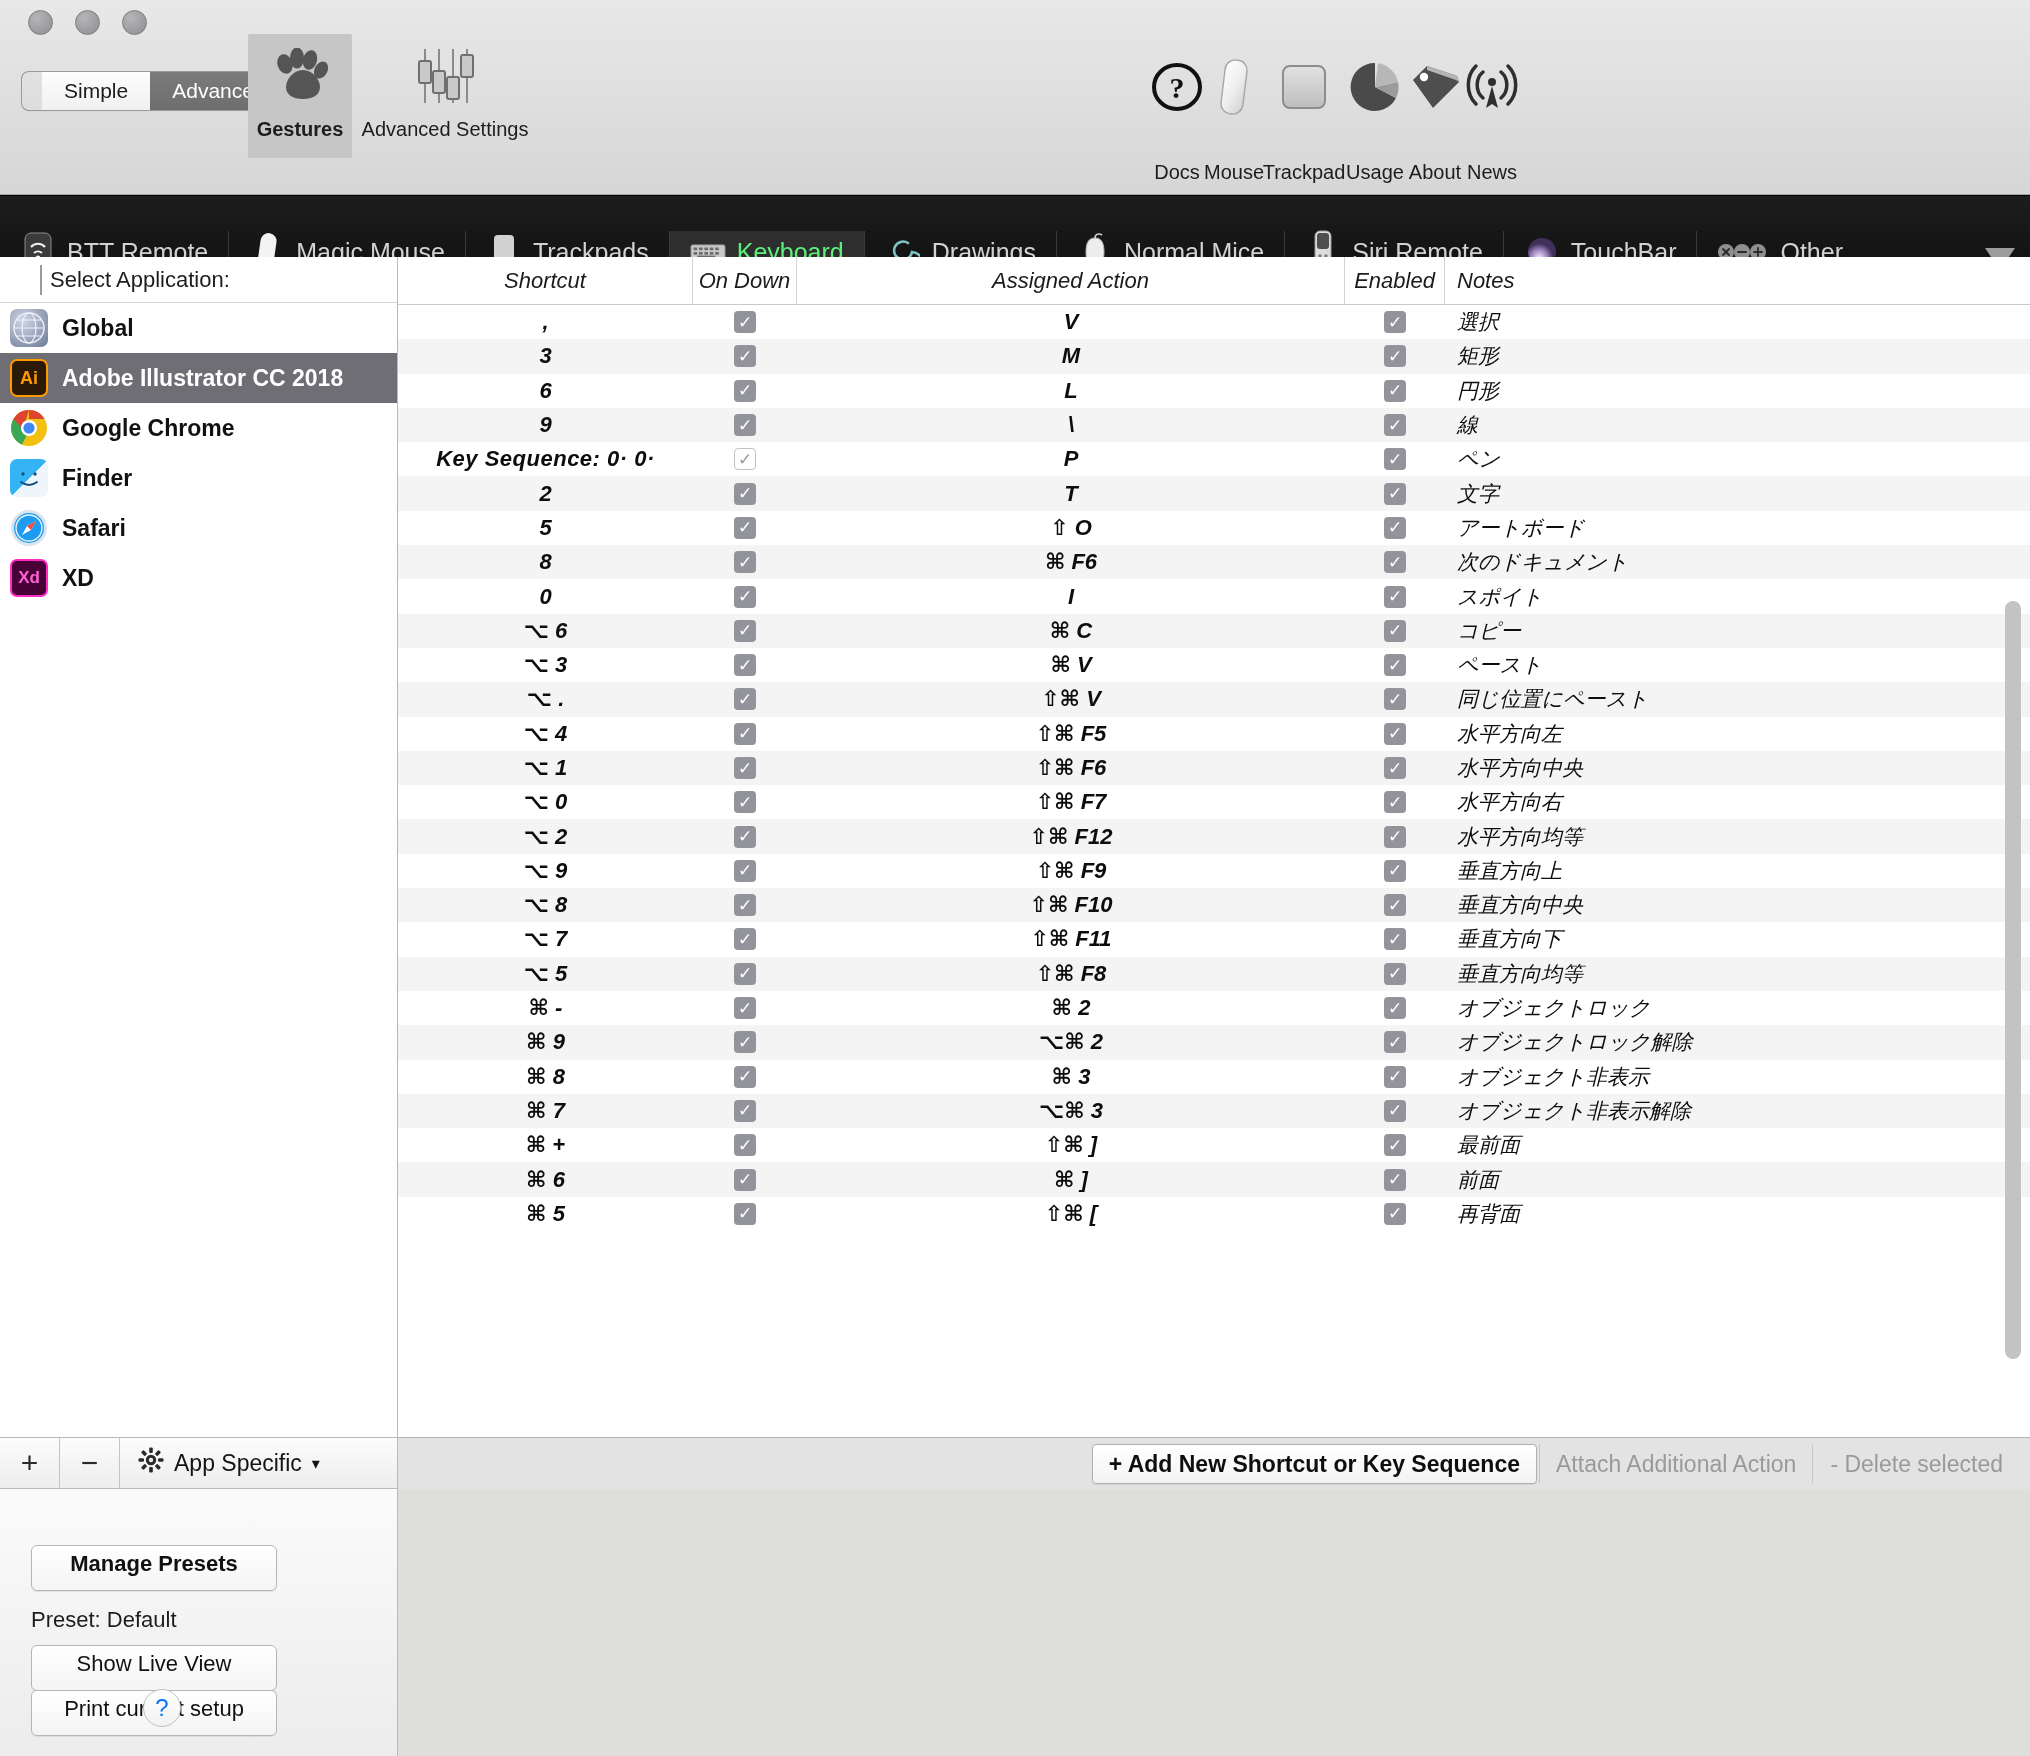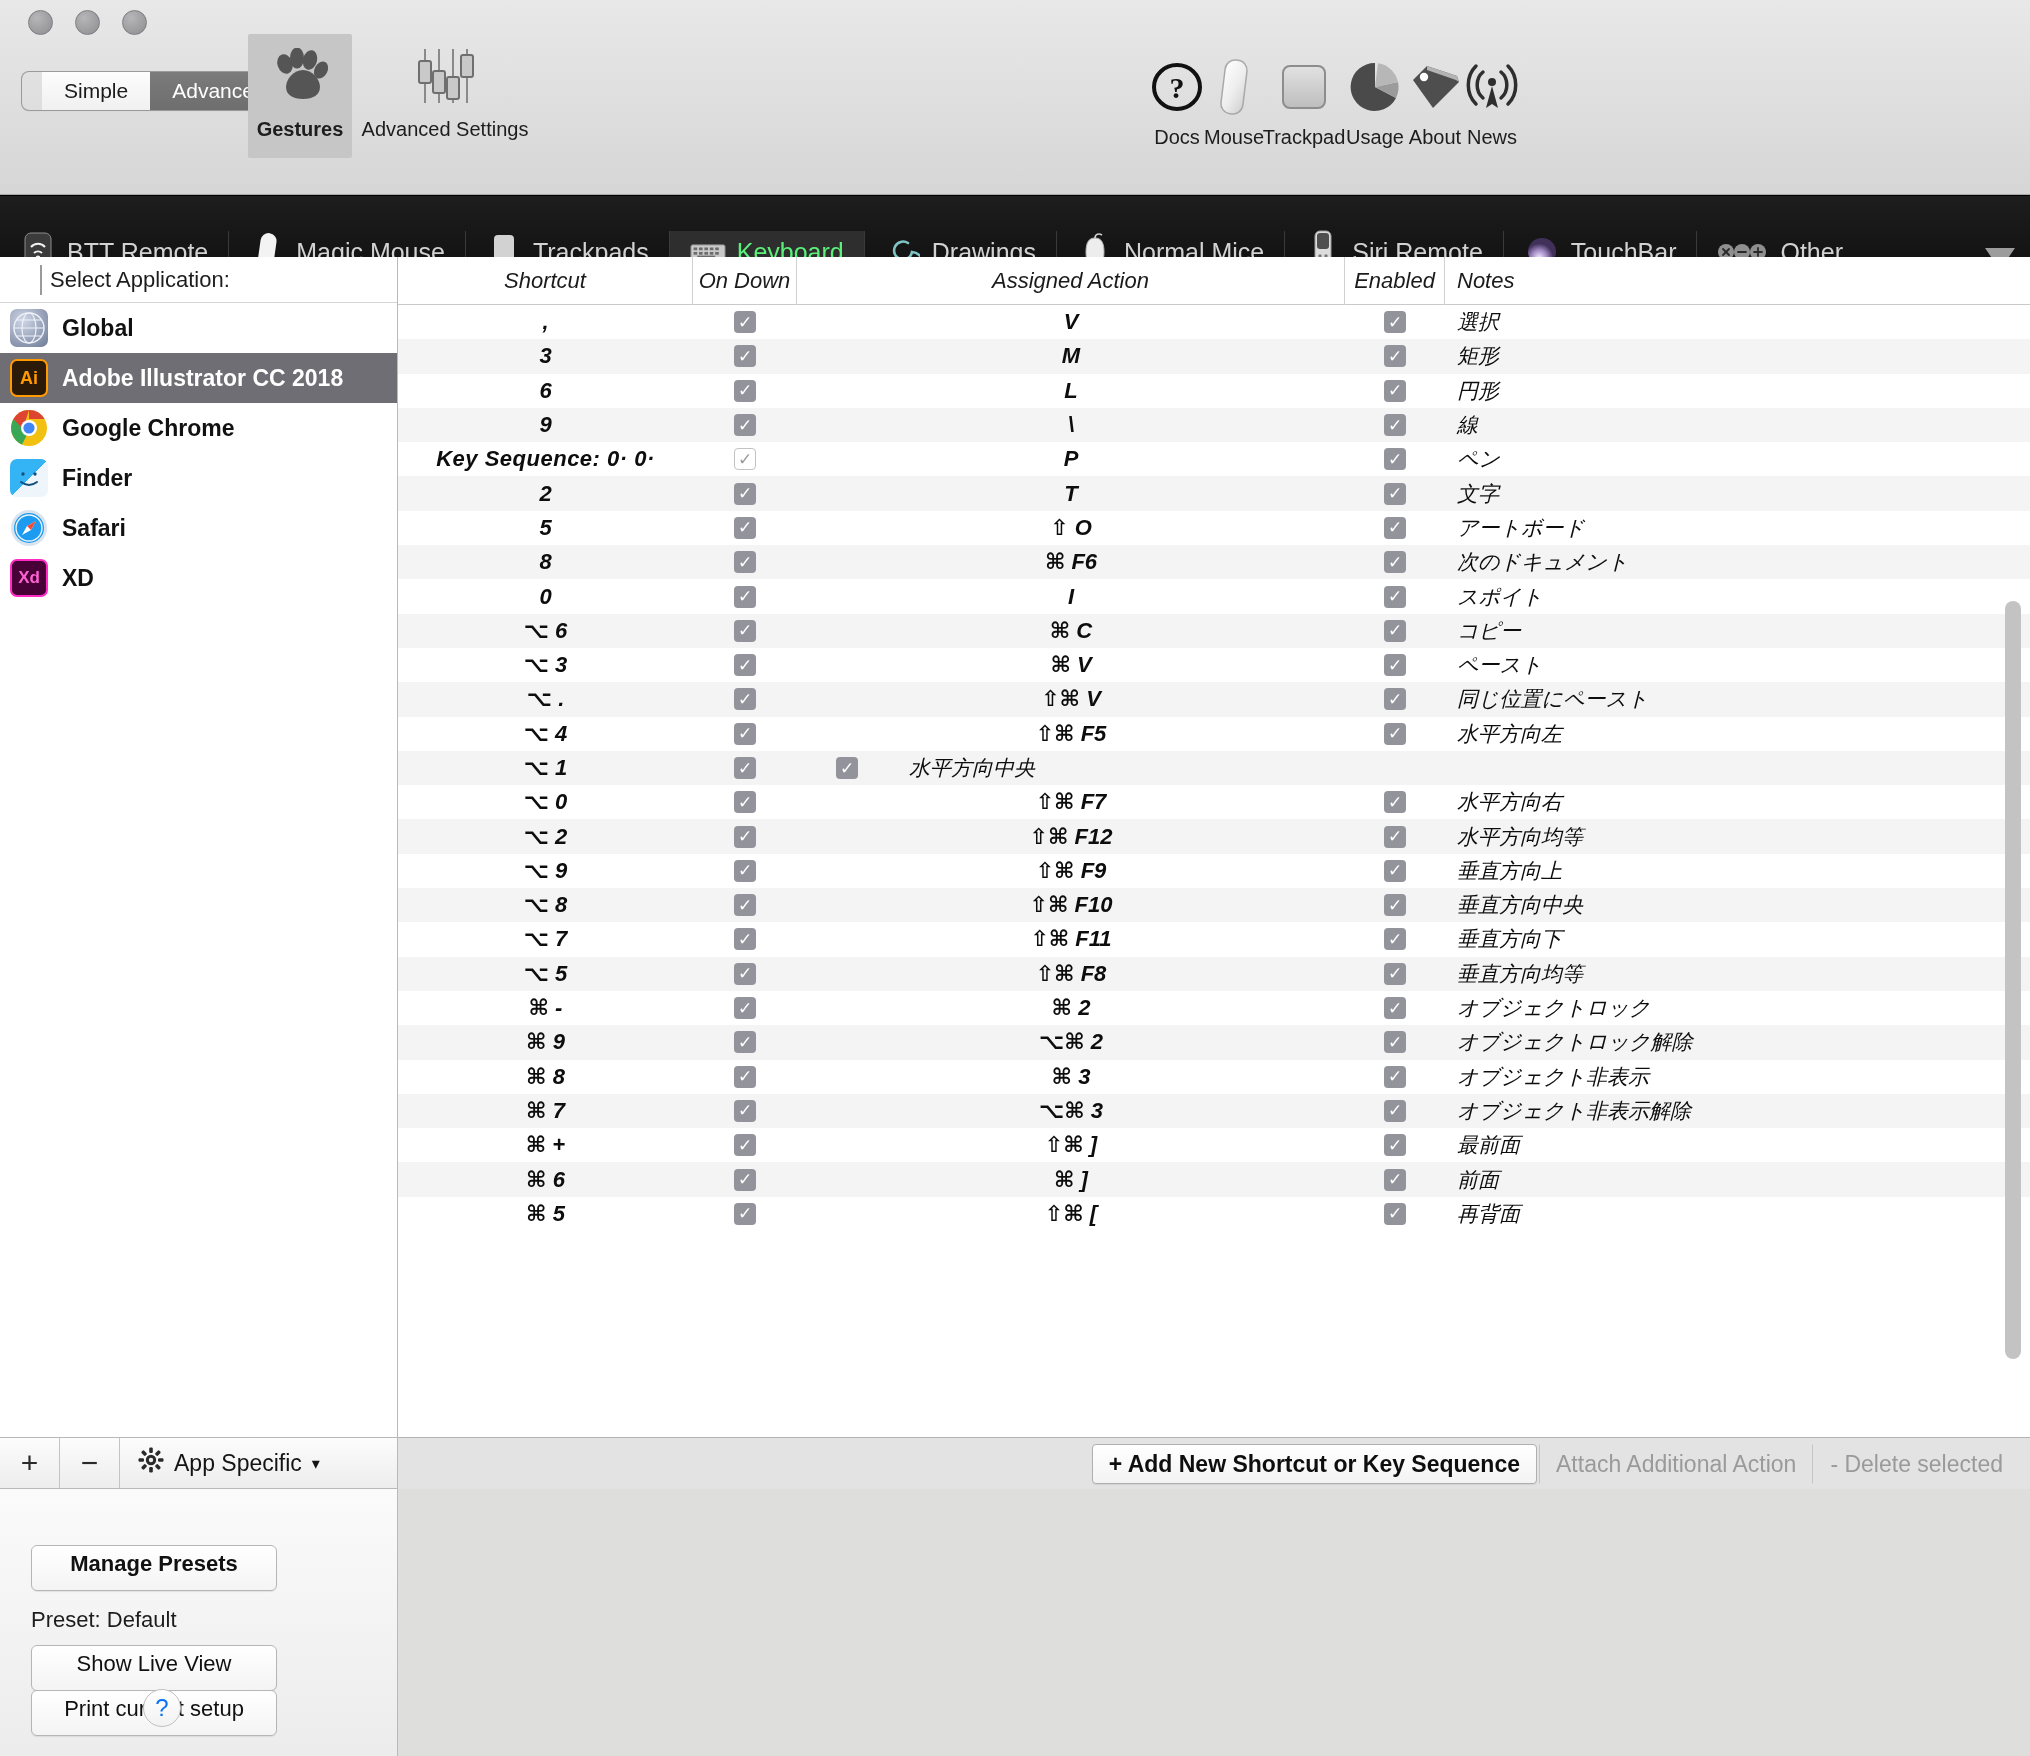--- a/index.html
+++ b/index.html
@@ -36,21 +36,21 @@
   .tbtn{ position:absolute; text-align:center; width:104px; }
   .tbtn .ic{ height:84px; display:flex; align-items:center; justify-content:center;}
   .tbtn .lb{ font-size:20px; color:#1d1d1d; }
   #gestures{ left:248px; top:34px; height:124px; background:#c6c6c6; border-radius:2px;}
   #advsettings{ left:350px; top:34px; height:124px; width:190px;}
   #advsettings .lb{ font-weight:400; }
   #gestures .lb{ font-weight:600; }
 
   .rtbtn{ position:absolute; width:104px; text-align:center; top:48px; }
   .rtbtn .ic{ height:78px; display:flex; align-items:center; justify-content:center;}
-  .rtbtn .lb{ font-size:20px; color:#1d1d1d; }
+  .rtbtn .lb{ font-size:20px; color:#1d1d1d;margin-top:35px; }
 
   
   #tabbar{
     position:absolute; left:0; top:195px; width:2030px; height:78px;
     background:linear-gradient(#1d1d1d,#111111);
     display:flex; align-items:flex-end;
     border-top:1px solid #000;
   }
   .dtab{
     display:flex; align-items:center; gap:11px;
@@ -700,20 +700,21 @@
         <div class="c4">
           <span class="cbx">✓</span>
         </div>
         <div class="c5">水平方向左</div>
       </div>
       <div class="trow alt">
         <div class="c1">⌥ 1</div>
         <div class="c2">
           <span class="cbx">✓</span>
         </div>
+        <div class="c3">⇧⌘ F6</div>
         <div class="c4">
           <span class="cbx">✓</span>
         </div>
         <div class="c5">水平方向中央</div>
       </div>
       <div class="trow">
         <div class="c1">⌥ 0</div>
         <div class="c2">
           <span class="cbx">✓</span>
         </div>

